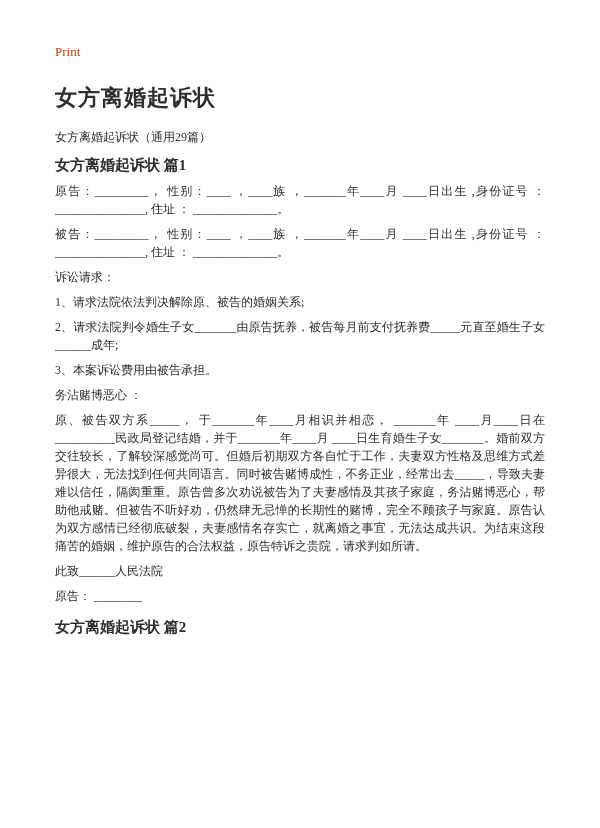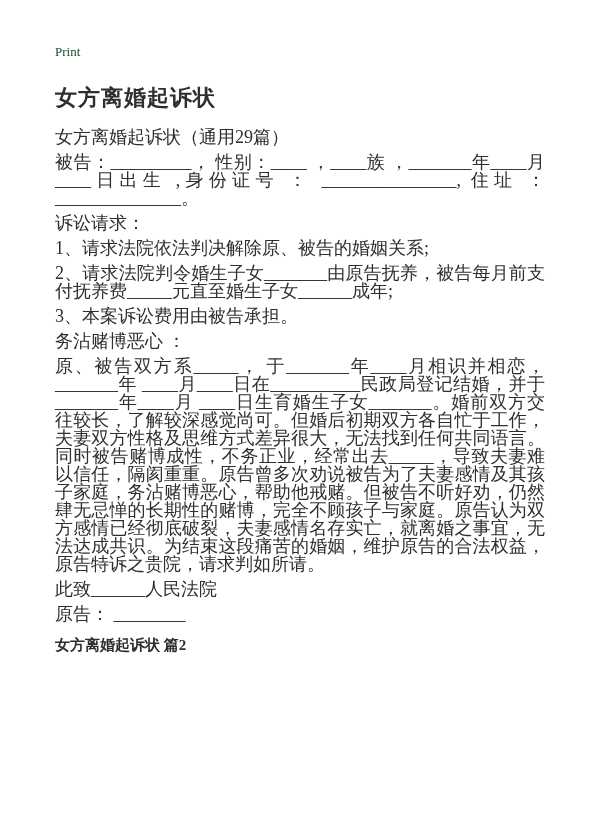--- a/index.html
+++ b/index.html
@@ -14,21 +14,21 @@
     box-sizing: border-box;
     padding: 42px 55px 0 55px;
     background: #ffffff;
     color: #2e2e2e;
     font-family: "Liberation Serif", "DejaVu Serif", serif;
     overflow: hidden;
   }
   .print-link {
     font-size: 13px;
     line-height: 16px;
-    color: #14532d;
+    color: #c2410c;
     display: inline-block;
     cursor: pointer;
   }
   .doc-title {
     margin: 24px 0 0 0;
     font-size: 22px;
     line-height: 28px;
     font-weight: 700;
     text-align: left;
     letter-spacing: 1px;
@@ -37,40 +37,42 @@
     margin: 10px 0 0 0;
     font-size: 15px;
     line-height: 19px;
     font-weight: 700;
   }
   .section-heading.second {
     margin-top: 13px;
   }
   p.body-par {
     margin: 7px 0 0 0;
-    font-size: 18px;
+    font-size: 12px;
     line-height: 18px;
     text-align: justify;
   }
   p.body-par.no-justify {
     text-align: left;
   }
 </style>
 </head>
 <body>
 
 <div class="page">
 
   <span class="print-link">Print</span>
 
   <h1 class="doc-title">女方离婚起诉状</h1>
 
   <p class="body-par no-justify" style="margin-top:16px;">女方离婚起诉状（通用29篇）</p>
 
+  <h2 class="section-heading">女方离婚起诉状 篇1</h2>
 
+  <p class="body-par">原告：_________， 性别：____ ，____族 ，_______年____月 ____日出生 ,身份证号 ： _______________, 住址 ： ______________。</p>
 
   <p class="body-par">被告：_________， 性别：____ ，____族 ，_______年____月 ____日出生 ,身份证号 ： _______________, 住址 ： ______________。</p>
 
   <p class="body-par no-justify">诉讼请求：</p>
 
   <p class="body-par">1、请求法院依法判决解除原、被告的婚姻关系;</p>
 
   <p class="body-par">2、请求法院判令婚生子女_______由原告抚养，被告每月前支付抚养费_____元直至婚生子女______成年;</p>
 
   <p class="body-par">3、本案诉讼费用由被告承担。</p>

